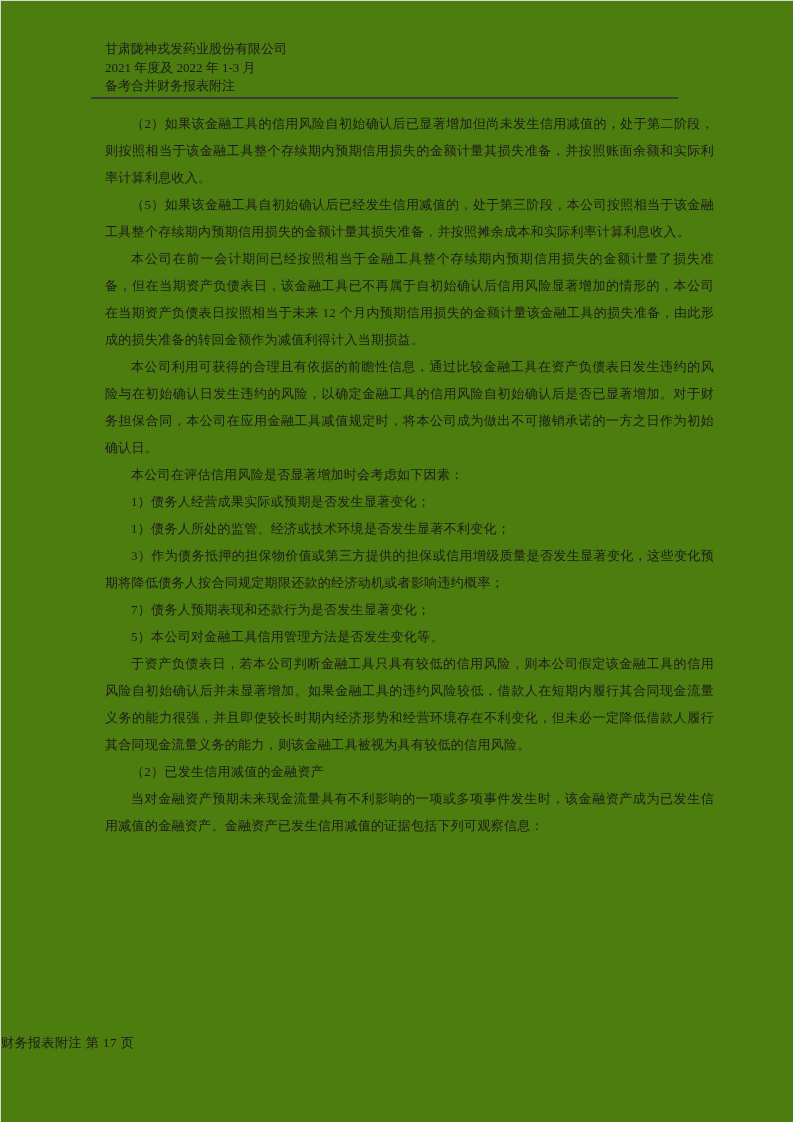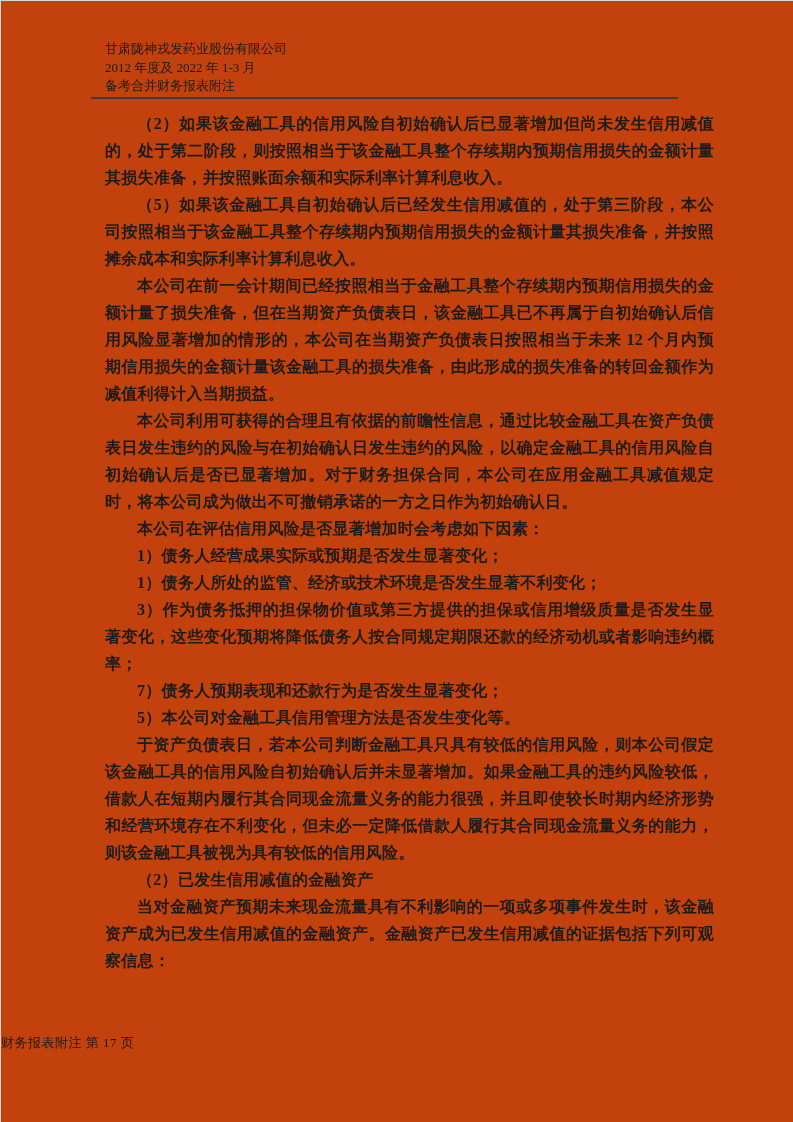--- a/index.html
+++ b/index.html
@@ -5,21 +5,21 @@
   html, body {
     margin: 0;
     padding: 0;
     background: #ffffff;
   }
   .page {
     position: relative;
     width: 793px;
     height: 1122px;
     box-sizing: border-box;
-    background: #c2410c;
+    background: #4d7c0f;
     border-top: 1px solid #d8d8d8;
     border-left: 1px solid #d8d8d8;
     font-family: "Liberation Serif", "DejaVu Serif", serif;
     color: #1c1c1c;
     overflow: hidden;
   }
   .header {
     position: absolute;
     left: 104px;
     top: 39px;
@@ -33,26 +33,25 @@
     top: 96px;
     width: 587px;
     height: 2px;
     background: #3c3c3c;
   }
   .content {
     position: absolute;
     left: 104px;
     top: 109px;
     width: 609px;
-    font-size: 16px;
+    font-size: 13px;
     line-height: 27px;
     letter-spacing: 0.3px;
     text-align: justify;
     text-justify: inter-ideograph;
-    font-weight: bold;
   }
   .content p {
     margin: 0;
     padding: 0;
     text-indent: 2em;
   }
   .footer {
     position: absolute;
     left: 0;
     top: 1033px;
@@ -61,21 +60,21 @@
     letter-spacing: 0.5px;
   }
 </style>
 </head>
 <body>
 
 <div class="page">
 
   <div class="header">
     <div>甘肃陇神戎发药业股份有限公司</div>
-    <div>2012 年度及 2022 年 1-3 月</div>
+    <div>2021 年度及 2022 年 1-3 月</div>
     <div>备考合并财务报表附注</div>
   </div>
 
   <div class="rule"></div>
 
   <div class="content">
     <p>（2）如果该金融工具的信用风险自初始确认后已显著增加但尚未发生信用减值的，处于第二阶段，则按照相当于该金融工具整个存续期内预期信用损失的金额计量其损失准备，并按照账面余额和实际利率计算利息收入。</p>
     <p>（5）如果该金融工具自初始确认后已经发生信用减值的，处于第三阶段，本公司按照相当于该金融工具整个存续期内预期信用损失的金额计量其损失准备，并按照摊余成本和实际利率计算利息收入。</p>
     <p>本公司在前一会计期间已经按照相当于金融工具整个存续期内预期信用损失的金额计量了损失准备，但在当期资产负债表日，该金融工具已不再属于自初始确认后信用风险显著增加的情形的，本公司在当期资产负债表日按照相当于未来 12 个月内预期信用损失的金额计量该金融工具的损失准备，由此形成的损失准备的转回金额作为减值利得计入当期损益。</p>
     <p>本公司利用可获得的合理且有依据的前瞻性信息，通过比较金融工具在资产负债表日发生违约的风险与在初始确认日发生违约的风险，以确定金融工具的信用风险自初始确认后是否已显著增加。对于财务担保合同，本公司在应用金融工具减值规定时，将本公司成为做出不可撤销承诺的一方之日作为初始确认日。</p>

